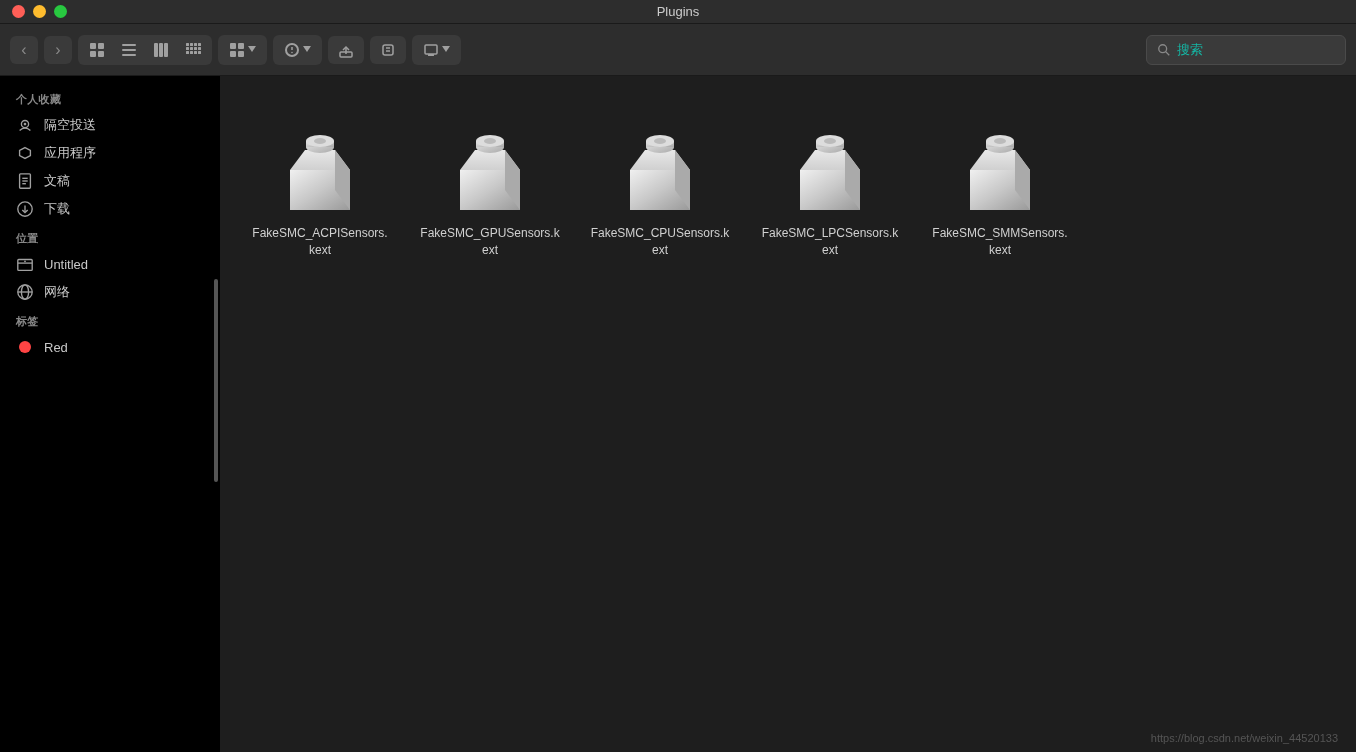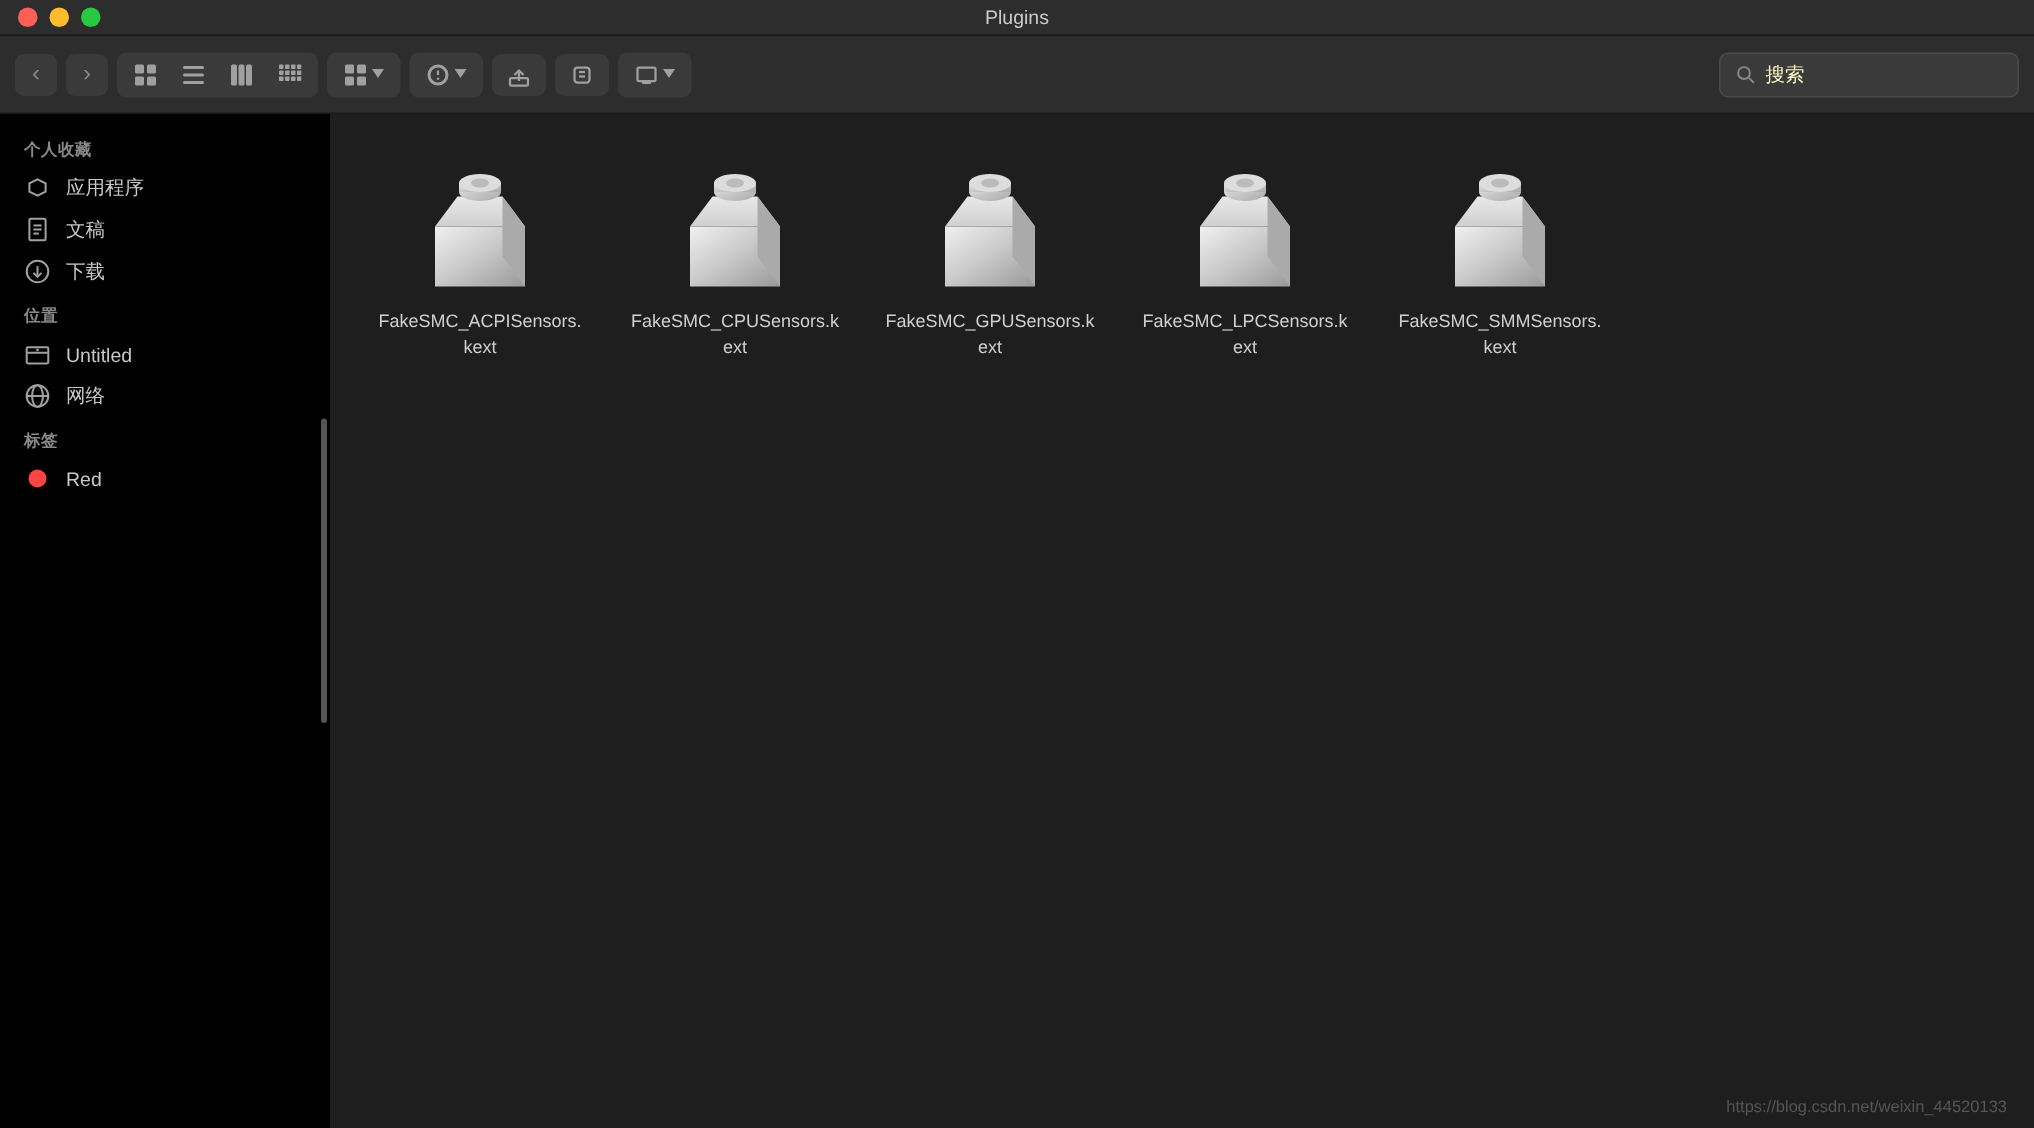--- a/index.html
+++ b/index.html
@@ -159,20 +159,21 @@
     
     .content {
       flex: 1;
       background: #1e1e1e;
       overflow: auto;
       padding: 20px;
       display: flex;
       flex-wrap: wrap;
       align-content: flex-start;
       gap: 10px;
+      margin-top: 19px;
     }
 
     
     .file-item {
       display: flex;
       flex-direction: column;
       align-items: center;
       width: 160px;
       cursor: pointer;
       padding: 10px;
@@ -318,31 +319,41 @@
     </button>
   </div>
 
   <div class="toolbar-spacer"></div>
 
   <div class="toolbar-search">
     <svg viewBox="0 0 16 16" style="width:14px;height:14px;fill:none;stroke:#888;stroke-width:1.5;flex-shrink:0">
         <circle cx="6.5" cy="6.5" r="4.5"></circle>
         <line x1="10" y1="10" x2="14" y2="14"></line>
       </svg>
-    <span style="color:#fef9c3;font-size:13px;">搜索</span>
+    <span style="color:#14b8a6;font-size:13px;">搜索</span>
   </div>
 </div>
 
 <div class="main">
 
   <div class="sidebar">
     <div class="sidebar-scrollbar"></div>
 
     <div class="sidebar-section-header">个人收藏</div>
 
+    <div class="sidebar-item">
+      <div class="sidebar-icon">
+        <svg viewBox="0 0 20 20" width="18" height="18" fill="none" stroke="#a0a0a0" stroke-width="1.5">
+          <circle cx="10" cy="9" r="4"></circle>
+          <path d="M4 16 Q10 11 16 16"></path>
+          <circle cx="10" cy="9" r="1.5" fill="#a0a0a0" stroke="none"></circle>
+        </svg>
+      </div>
+      <span>隔空投送</span>
+    </div>
 
     <div class="sidebar-item">
       <div class="sidebar-icon">
         <svg viewBox="0 0 20 20" width="18" height="18" fill="none" stroke="#a0a0a0" stroke-width="1.5">
           <path d="M10 4 L16 7 L16 13 L10 16 L4 13 L4 7 Z"></path>
         </svg>
       </div>
       <span>应用程序</span>
     </div>
 
@@ -442,20 +453,55 @@
           <ellipse cx="50" cy="16" rx="6" ry="3" fill="#bbb"></ellipse>
         </svg>
       </div>
       <span class="file-name">FakeSMC_ACPISensors.kext</span>
     </div>
       <div class="file-item">
       <div class="kext-icon">
         <svg viewBox="0 0 100 100" xmlns="http://www.w3.org/2000/svg">
 
           <defs>
+            <linearGradient id="brickGrad2" x1="0%" y1="0%" x2="100%" y2="100%">
+              <stop offset="0%" style="stop-color:#f0f0f0;stop-opacity:1"></stop>
+              <stop offset="50%" style="stop-color:#c8c8c8;stop-opacity:1"></stop>
+              <stop offset="100%" style="stop-color:#999;stop-opacity:1"></stop>
+            </linearGradient>
+            <linearGradient id="topGrad2" x1="0%" y1="0%" x2="0%" y2="100%">
+              <stop offset="0%" style="stop-color:#e8e8e8;stop-opacity:1"></stop>
+              <stop offset="100%" style="stop-color:#d0d0d0;stop-opacity:1"></stop>
+            </linearGradient>
+            <linearGradient id="studGrad2" x1="0%" y1="0%" x2="100%" y2="100%">
+              <stop offset="0%" style="stop-color:#e5e5e5;stop-opacity:1"></stop>
+              <stop offset="100%" style="stop-color:#aaa;stop-opacity:1"></stop>
+            </linearGradient>
+          </defs>
+
+          <polygon points="20,45 80,45 80,85 20,85" fill="url(#brickGrad2)"></polygon>
+
+          <polygon points="20,45 80,45 65,25 35,25" fill="url(#topGrad2)"></polygon>
+
+          <polygon points="80,45 65,25 65,65 80,85" fill="#aaa"></polygon>
+
+          <ellipse cx="50" cy="22" rx="14" ry="6" fill="url(#studGrad2)"></ellipse>
+          <rect x="36" y="16" width="28" height="6" fill="url(#studGrad2)"></rect>
+          <ellipse cx="50" cy="16" rx="14" ry="6" fill="#ddd"></ellipse>
+
+          <ellipse cx="50" cy="16" rx="6" ry="3" fill="#bbb"></ellipse>
+        </svg>
+      </div>
+      <span class="file-name">FakeSMC_GPUSensors.kext</span>
+    </div>
+      <div class="file-item">
+      <div class="kext-icon">
+        <svg viewBox="0 0 100 100" xmlns="http://www.w3.org/2000/svg">
+
+          <defs>
             <linearGradient id="brickGrad1" x1="0%" y1="0%" x2="100%" y2="100%">
               <stop offset="0%" style="stop-color:#f0f0f0;stop-opacity:1"></stop>
               <stop offset="50%" style="stop-color:#c8c8c8;stop-opacity:1"></stop>
               <stop offset="100%" style="stop-color:#999;stop-opacity:1"></stop>
             </linearGradient>
             <linearGradient id="topGrad1" x1="0%" y1="0%" x2="0%" y2="100%">
               <stop offset="0%" style="stop-color:#e8e8e8;stop-opacity:1"></stop>
               <stop offset="100%" style="stop-color:#d0d0d0;stop-opacity:1"></stop>
             </linearGradient>
             <linearGradient id="studGrad1" x1="0%" y1="0%" x2="100%" y2="100%">
@@ -471,55 +517,20 @@
           <polygon points="80,45 65,25 65,65 80,85" fill="#aaa"></polygon>
 
           <ellipse cx="50" cy="22" rx="14" ry="6" fill="url(#studGrad1)"></ellipse>
           <rect x="36" y="16" width="28" height="6" fill="url(#studGrad1)"></rect>
           <ellipse cx="50" cy="16" rx="14" ry="6" fill="#ddd"></ellipse>
 
           <ellipse cx="50" cy="16" rx="6" ry="3" fill="#bbb"></ellipse>
         </svg>
       </div>
       <span class="file-name">FakeSMC_CPUSensors.kext</span>
-    </div>
-      <div class="file-item">
-      <div class="kext-icon">
-        <svg viewBox="0 0 100 100" xmlns="http://www.w3.org/2000/svg">
-
-          <defs>
-            <linearGradient id="brickGrad2" x1="0%" y1="0%" x2="100%" y2="100%">
-              <stop offset="0%" style="stop-color:#f0f0f0;stop-opacity:1"></stop>
-              <stop offset="50%" style="stop-color:#c8c8c8;stop-opacity:1"></stop>
-              <stop offset="100%" style="stop-color:#999;stop-opacity:1"></stop>
-            </linearGradient>
-            <linearGradient id="topGrad2" x1="0%" y1="0%" x2="0%" y2="100%">
-              <stop offset="0%" style="stop-color:#e8e8e8;stop-opacity:1"></stop>
-              <stop offset="100%" style="stop-color:#d0d0d0;stop-opacity:1"></stop>
-            </linearGradient>
-            <linearGradient id="studGrad2" x1="0%" y1="0%" x2="100%" y2="100%">
-              <stop offset="0%" style="stop-color:#e5e5e5;stop-opacity:1"></stop>
-              <stop offset="100%" style="stop-color:#aaa;stop-opacity:1"></stop>
-            </linearGradient>
-          </defs>
-
-          <polygon points="20,45 80,45 80,85 20,85" fill="url(#brickGrad2)"></polygon>
-
-          <polygon points="20,45 80,45 65,25 35,25" fill="url(#topGrad2)"></polygon>
-
-          <polygon points="80,45 65,25 65,65 80,85" fill="#aaa"></polygon>
-
-          <ellipse cx="50" cy="22" rx="14" ry="6" fill="url(#studGrad2)"></ellipse>
-          <rect x="36" y="16" width="28" height="6" fill="url(#studGrad2)"></rect>
-          <ellipse cx="50" cy="16" rx="14" ry="6" fill="#ddd"></ellipse>
-
-          <ellipse cx="50" cy="16" rx="6" ry="3" fill="#bbb"></ellipse>
-        </svg>
-      </div>
-      <span class="file-name">FakeSMC_GPUSensors.kext</span>
     </div>
       <div class="file-item">
       <div class="kext-icon">
         <svg viewBox="0 0 100 100" xmlns="http://www.w3.org/2000/svg">
 
           <defs>
             <linearGradient id="brickGrad3" x1="0%" y1="0%" x2="100%" y2="100%">
               <stop offset="0%" style="stop-color:#f0f0f0;stop-opacity:1"></stop>
               <stop offset="50%" style="stop-color:#c8c8c8;stop-opacity:1"></stop>
               <stop offset="100%" style="stop-color:#999;stop-opacity:1"></stop>

